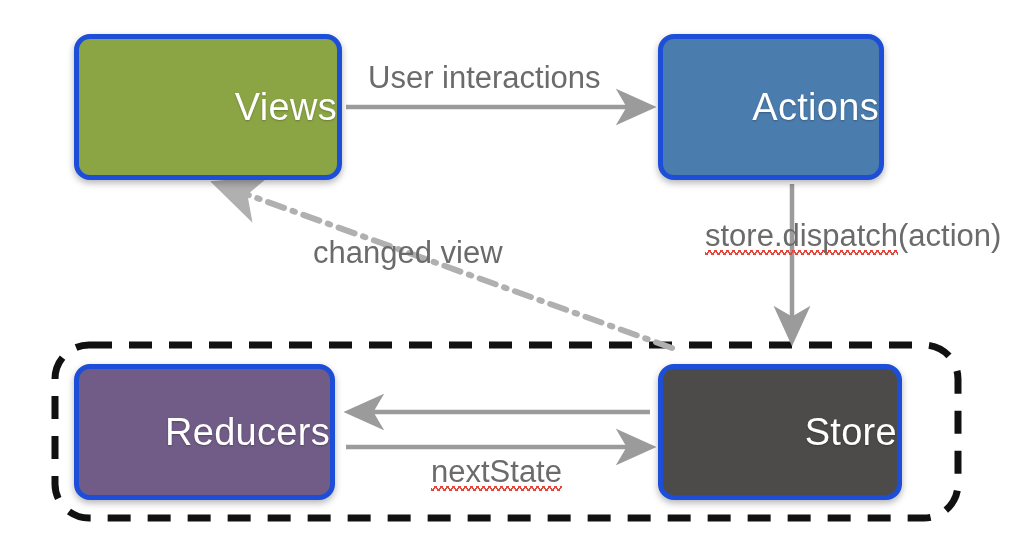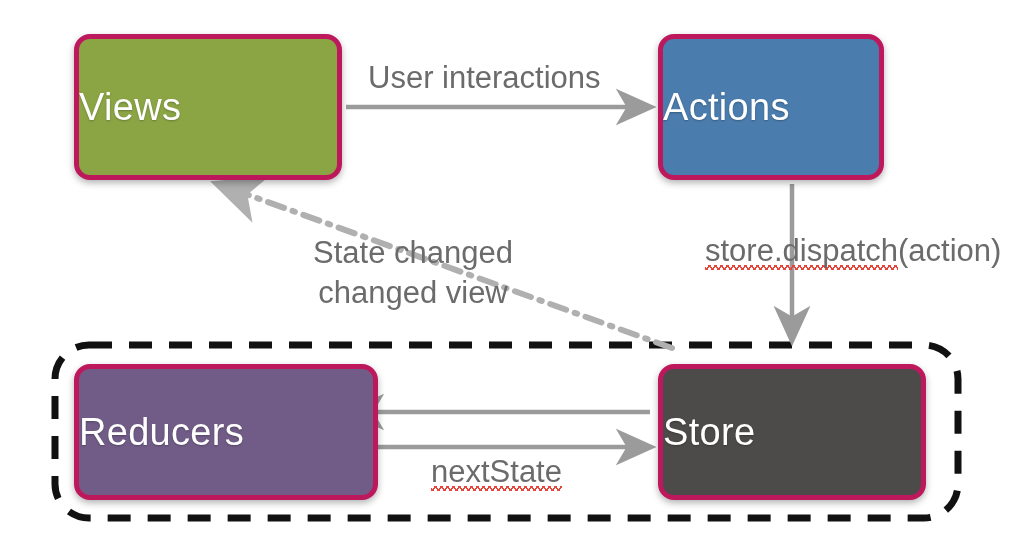--- a/index.html
+++ b/index.html
@@ -24,40 +24,40 @@
     left: 0;
     top: 0;
     width: 1024px;
     height: 546px;
   }
   
   .node {
     position: absolute;
     box-sizing: border-box;
     border-radius: 16px;
-    border: 5px solid #be185d;
+    border: 5px solid #1d4ed8;
     display: flex;
     align-items: center;
-    justify-content: flex-start;
+    justify-content: flex-end;
     box-shadow: 0 3px 7px rgba(0,0,0,0.30);
   }
   .node-label {
     color: #ffffff;
     font-family: "Liberation Sans", sans-serif;
     font-size: 38px;
     font-weight: 400;
     letter-spacing: 0.3px;
     line-height: 1;
     text-shadow: 0 1px 2px rgba(0,0,0,0.25);
     white-space: nowrap;
   }
   #node-views  { left: 74px;  top: 34px;  width: 268px; height: 146px; background: #8BA545; }
   #node-actions{ left: 658px; top: 34px;  width: 226px; height: 146px; background: #4A7CAD; }
-  #node-reducers{left: 74px;  top: 364px; width: 304px; height: 136px; background: #705C86; }
-  #node-store  { left: 658px; top: 364px; width: 268px; height: 136px; background: #4D4B49; }
+  #node-reducers{left: 74px;  top: 364px; width: 261px; height: 136px; background: #705C86; }
+  #node-store  { left: 658px; top: 364px; width: 244px; height: 136px; background: #4D4B49; }
 
   
   .edge-label {
     position: absolute;
     color: #6b6b6b;
     font-family: "Liberation Sans", sans-serif;
     font-size: 31px;
     line-height: 1.28;
     white-space: nowrap;
   }
@@ -68,21 +68,21 @@
     padding-bottom: 2px;
     background-image:
       linear-gradient(135deg, transparent 42%, #e8443a 42%, #e8443a 58%, transparent 58%),
       linear-gradient(45deg,  transparent 42%, #e8443a 42%, #e8443a 58%, transparent 58%);
     background-size: 6px 5px;
     background-repeat: repeat-x;
     background-position: 0 100%, 3px 100%;
   }
 
   #label-user-interactions { left: 368px; top: 58px; }
-  #label-dispatch         { left: 705px; top: 231px; }
+  #label-dispatch         { left: 705px; top: 216px; }
   #label-state-changed    { left: 313px; top: 233px; }
   #label-prevstate        { left: 396px; top: 374px; }
   #label-nextstate        { left: 431px; top: 452px; }
 </style>
 </head>
 <body>
 
 <div id="canvas">
 
   <svg id="wires" viewBox="0 0 1024 546">
@@ -126,21 +126,20 @@
 
   <div class="edge-label" id="label-user-interactions">
     <span>User interactions</span>
   </div>
 
   <div class="edge-label" id="label-dispatch">
     <span class="squiggle">store.dispatch</span><span>(action)</span>
   </div>
 
   <div class="edge-label centered" id="label-state-changed">
-    <div>State changed</div>
     <div>changed view</div>
   </div>
 
 
   <div class="edge-label" id="label-nextstate">
     <span class="squiggle">nextState</span>
   </div>
 
 </div>
 

